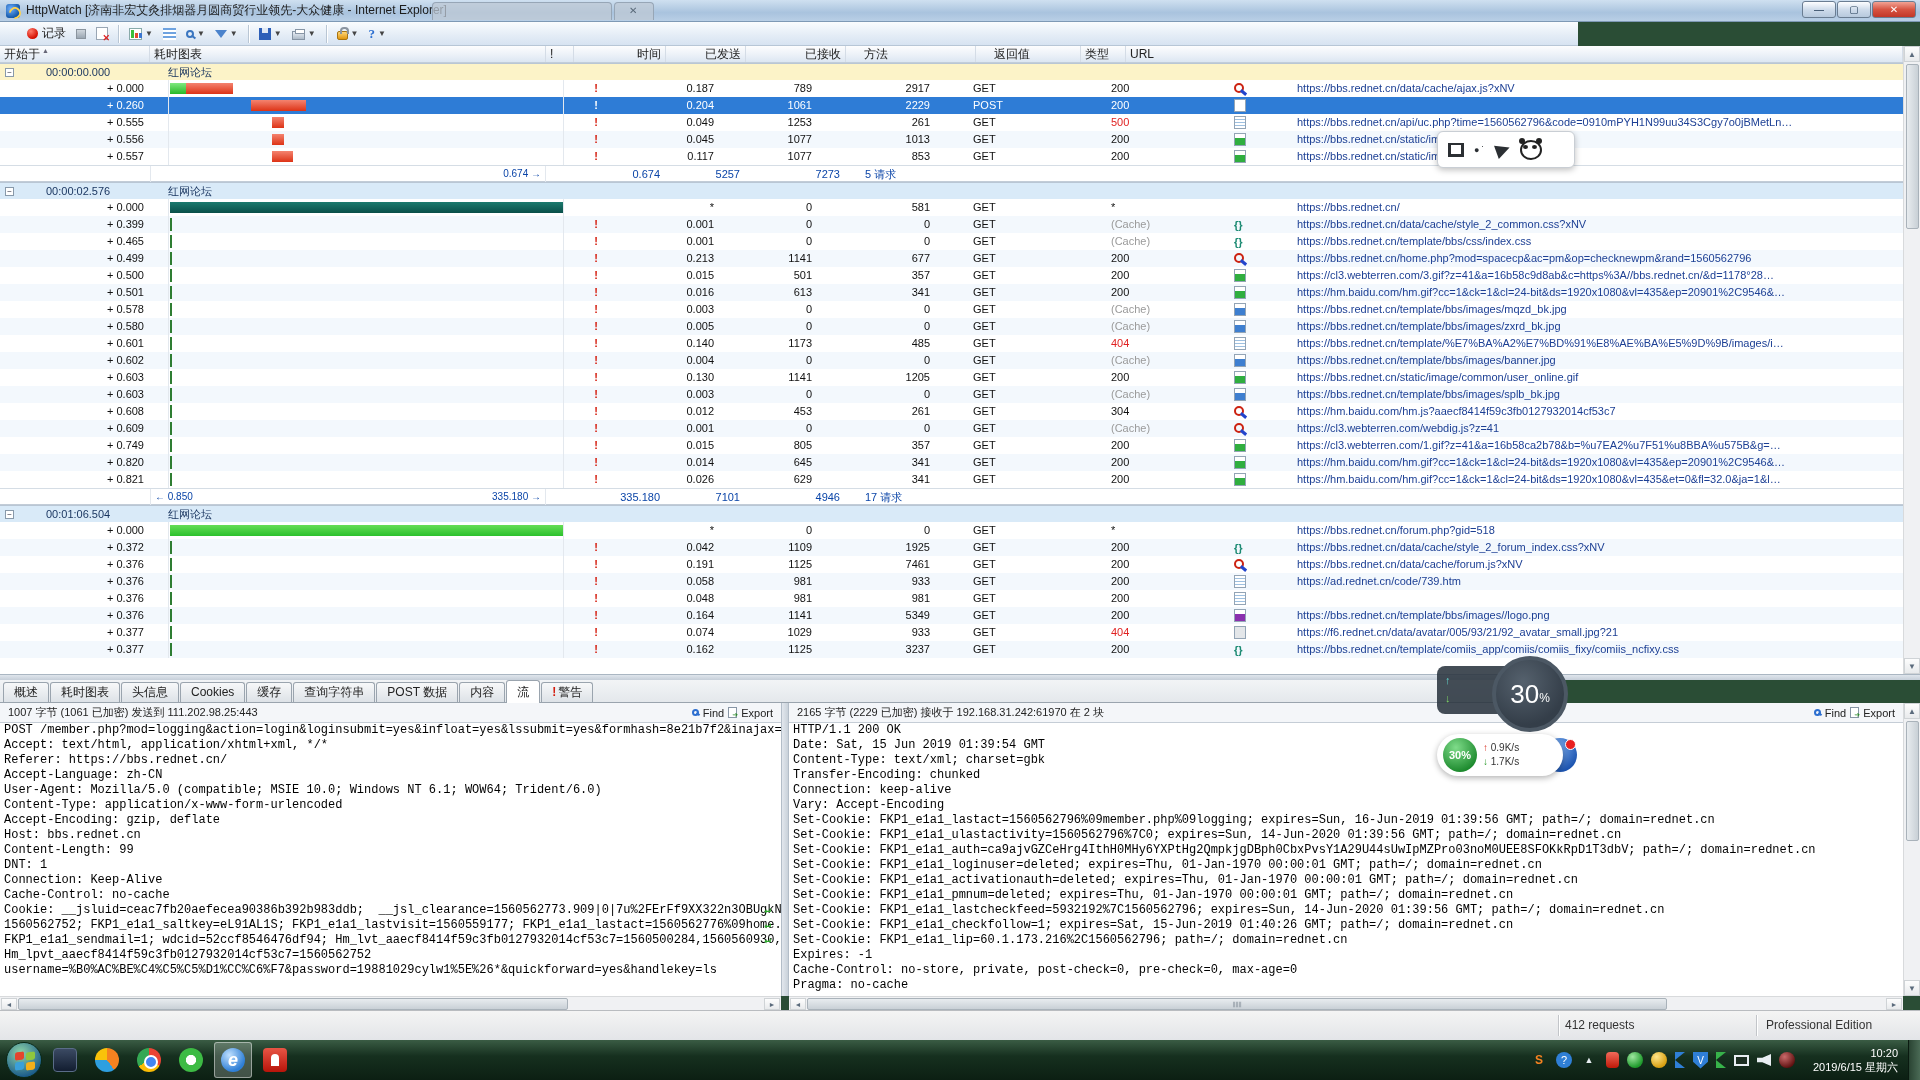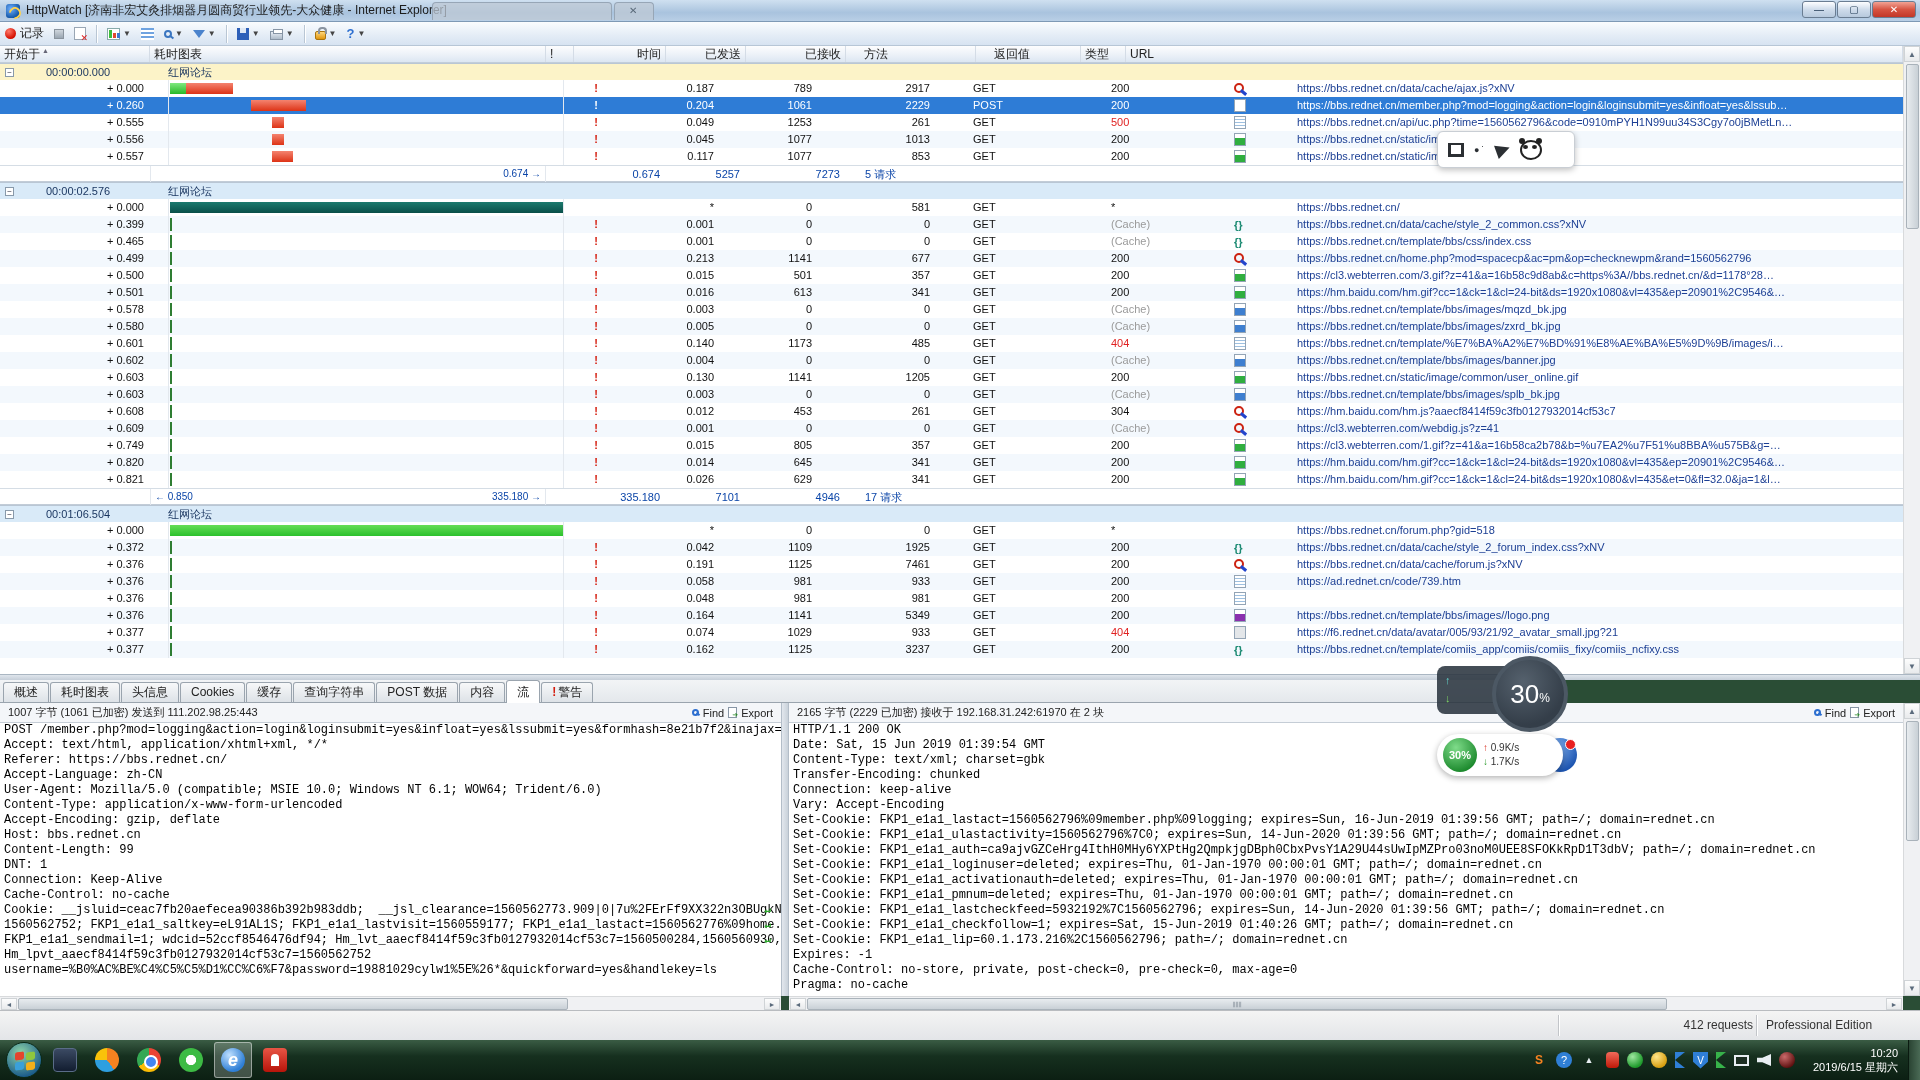--- a/index.html
+++ b/index.html
@@ -17,23 +17,23 @@
   #app-icon::after { content:""; position:absolute; left:3px; top:3px; width:8px; height:8px;
     border:2px solid #ffd24d; border-left-color:transparent; border-radius:50%; transform:rotate(-40deg);}
   .ghost-tab { top:2px; height:18px; background:rgba(190,200,212,.75); border:1px solid #97a6b6;
     border-bottom:none; border-radius:4px 4px 0 0; }
   #win-buttons { right:4px; top:1px; display:flex; }
   .winbtn { width:34px; height:17px; border:1px solid #6a7d92; border-radius:3px; margin-left:1px;
     background:linear-gradient(#fdfeff,#cfdceb 50%,#b7c9dd); color:#1c3550; font-size:10px;
     display:flex; align-items:center; justify-content:center; }
   .winbtn.close { width:44px; background:linear-gradient(#f2a394,#d75442 50%,#c23728); color:#fff; }
 
-  #toolbar { left:0; top:22px; width:1920px; height:24px;
+  #toolbar { left:0; top:22px; width:1578px; height:24px;
     background:linear-gradient(#fafcfe,#e3ecf6 60%,#d7e3f1); border-bottom:1px solid #b7c6d6;
-    display:flex; align-items:center; padding-left:0; font-size:12px; color:#222; }
+    display:flex; align-items:center; padding-left:22px; font-size:12px; color:#222;font-family:Liberation Serif, serif; }
   .tbtn { display:flex; align-items:center; height:20px; padding:0 5px; border-radius:3px; }
   .tsep { width:1px; height:18px; background:#b9c6d4; margin:0 5px; box-shadow:1px 0 0 #fff; }
   .drop { font-size:8px; color:#444; margin-left:3px; }
   .i-rec { width:11px; height:11px; border-radius:50%; background:radial-gradient(circle at 35% 30%,#ff7a6a,#d40f00 70%); margin-right:4px;}
   .i-stop { width:10px; height:10px; background:linear-gradient(#cfd6dd,#9aa6b2); border:1px solid #8a949e;}
   .i-del { width:12px; height:13px; background:#fff; border:1px solid #99a6b4; position:relative;}
   .i-del::after { content:"✕"; position:absolute; right:-3px; bottom:-4px; color:#d22; font-size:9px; font-weight:bold;}
   .i-chart { width:13px; height:12px; border:1px solid #8aa; background:#fff; position:relative;}
   .i-chart::before { content:""; position:absolute; left:1px; bottom:1px; width:3px; height:8px; background:#3bbf3b;}
   .i-chart::after { content:""; position:absolute; left:5px; bottom:1px; width:3px; height:5px; background:#e04b2f; box-shadow:4px 0 0 #3b76d0;}
@@ -322,21 +322,20 @@
         </div>
         <div class="cell-warn">!</div>
         <div class="cell-num">0.204</div>
         <div class="cell-num">1061</div>
         <div class="cell-num">2229</div>
         <div class="cell-method">POST</div>
         <div class="cell-result n">200</div>
         <div class="cell-type">
           <span class="ti ti-page-plain"></span>
         </div>
-        <div class="cell-url">https://bbs.rednet.cn/member.php?mod=logging&amp;action=login&amp;loginsubmit=yes&amp;infloat=yes&amp;lssub…</div>
       </div>
       <div class="grow gridcols">
         <div class="cell-start">+ 0.555</div>
         <div class="cell-chart">
           <span class="bar red" style="left: 103px; width: 12px;"></span>
         </div>
         <div class="cell-warn">!</div>
         <div class="cell-num">0.049</div>
         <div class="cell-num">1253</div>
         <div class="cell-num">261</div>
@@ -901,21 +900,21 @@
     <div class="harrow" style="right:1px;">►</div>
   </div>
   <div class="hscroll abs" style="left:789px; top:996px; width:1114px;">
     <div class="harrow" style="left:1px;">◄</div>
     <div class="hthumb" style="left:18px; width:860px;">⦀⦀⦀</div>
     <div class="harrow" style="right:1px;">►</div>
   </div>
 
   <div id="statusbar" class="abs">
     <div class="status-sep" style="left:1558px;"></div>
-    <span class="abs" style="left:1565px; width:188px; text-align:right; top:7px;">412 requests</span>
+    <span class="abs" style="left:1565px; width:188px; text-align:left; top:7px;">412 requests</span>
     <div class="status-sep" style="left:1756px;"></div>
     <span class="abs" style="left:1766px; top:7px;">Professional Edition</span>
   </div>
 
   <div id="taskbar" class="abs">
     <div id="start-orb">
       <span class="flag f1"></span>
       <span class="flag f2"></span>
       <span class="flag f3"></span>
       <span class="flag f4"></span>

